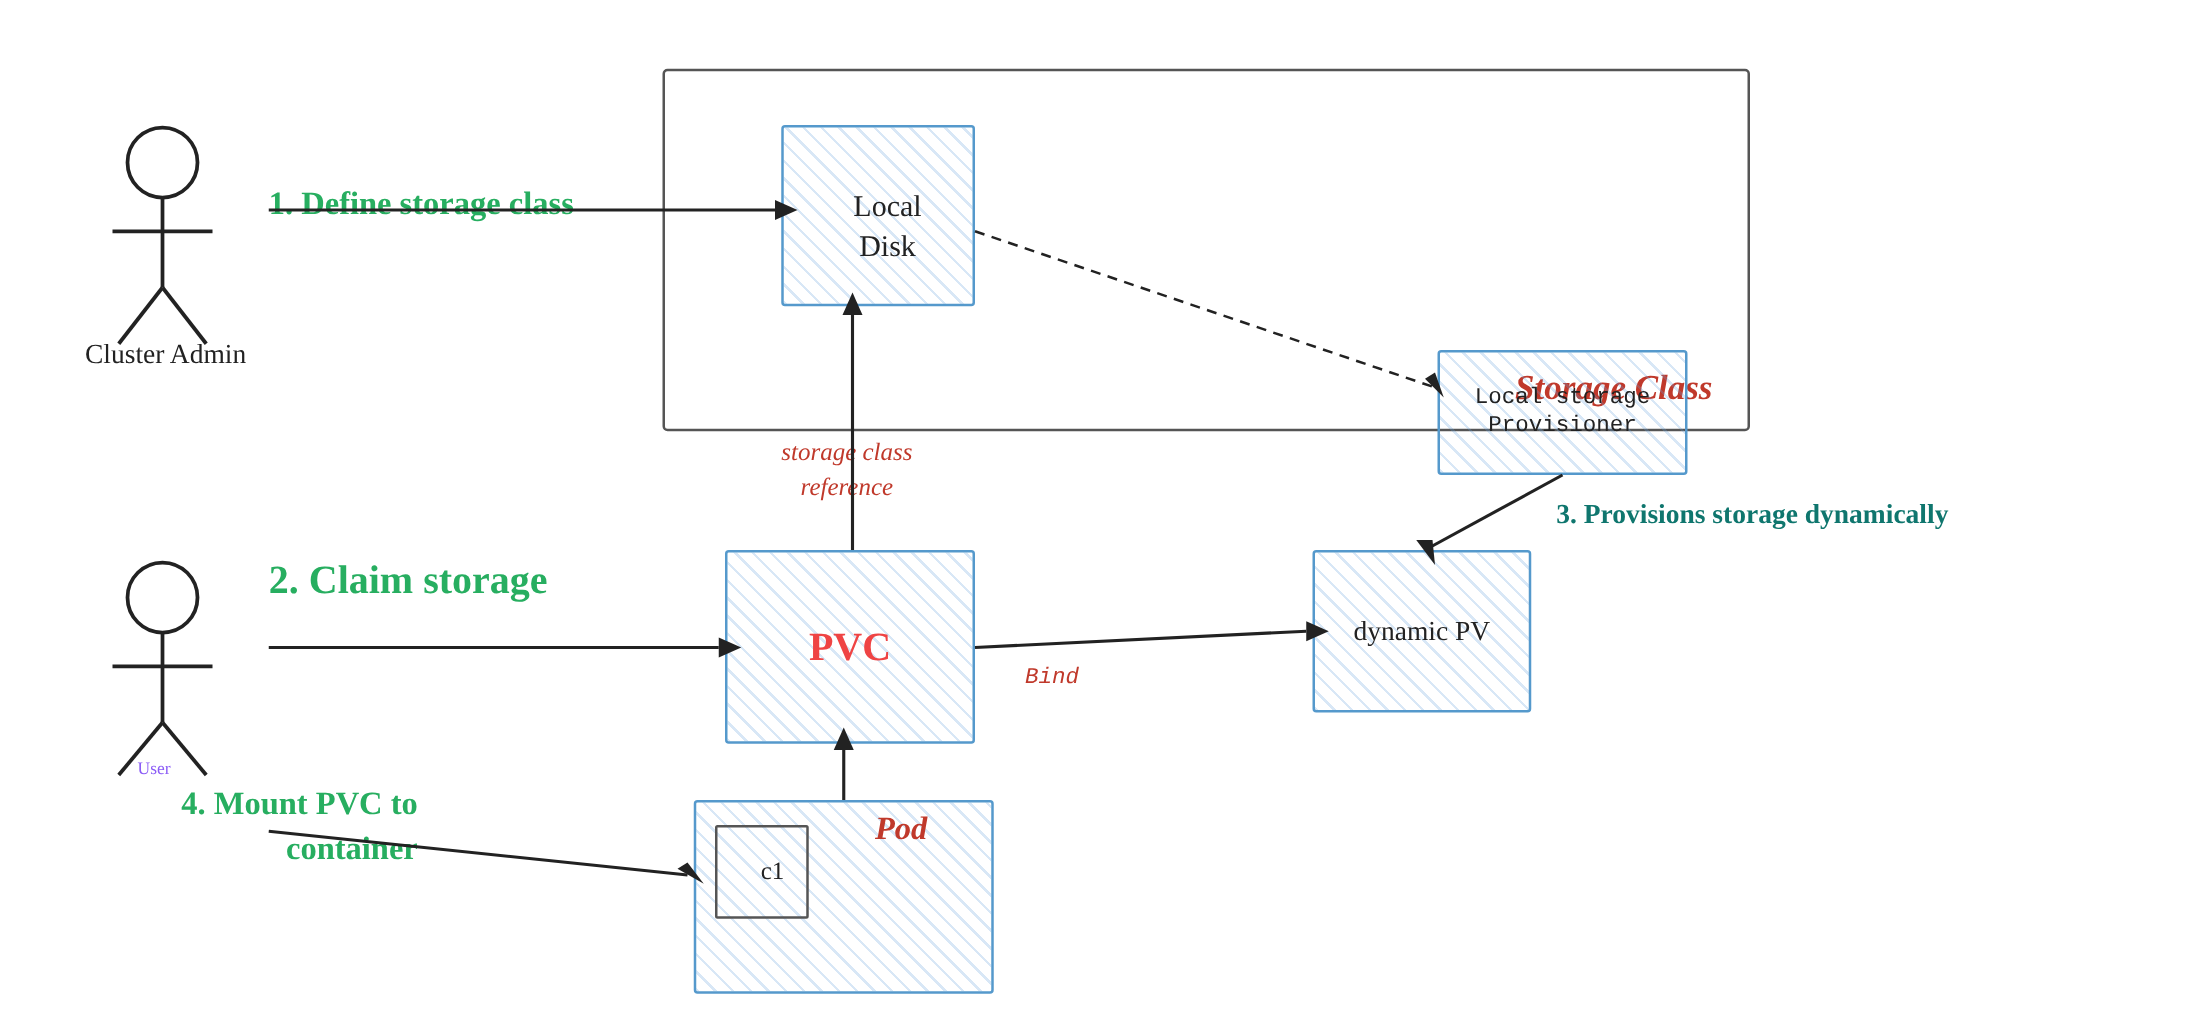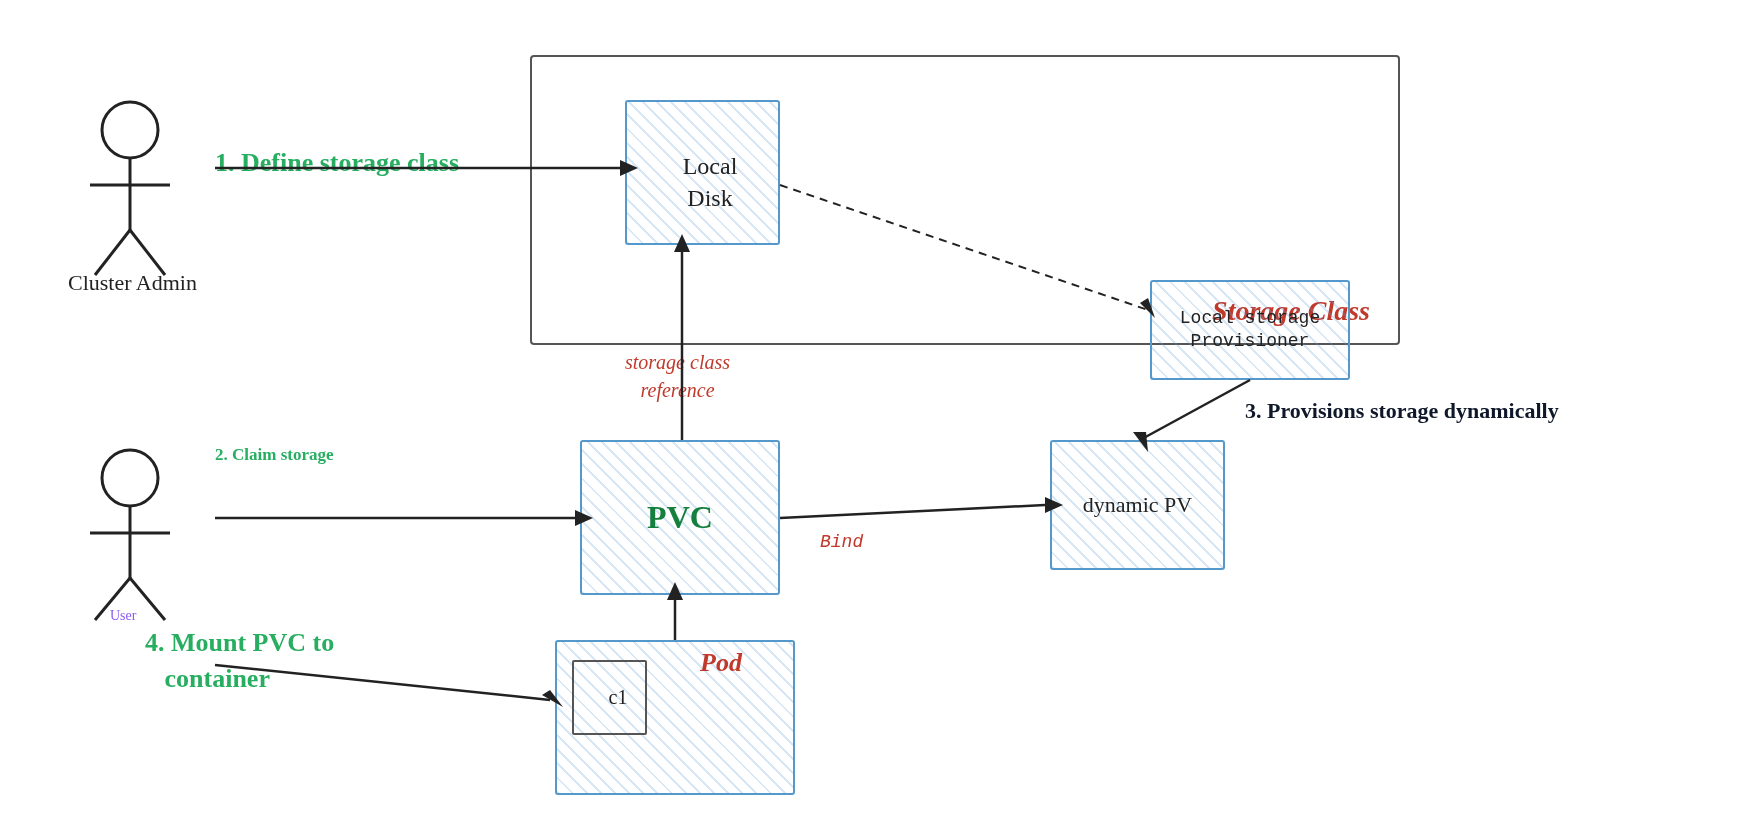--- a/index.html
+++ b/index.html
@@ -123,21 +123,21 @@
       top: 440px;
       left: 580px;
       width: 200px;
       height: 155px;
       display: flex;
       align-items: center;
       justify-content: center;
       text-align: center;
       font-size: 32px;
       font-family: 'Segoe UI', cursive;
-      color: #15803d;
+      color: #ef4444;
       font-weight: bold;
     }
 
     
     .dynamic-pv-box {
       top: 440px;
       left: 1050px;
       width: 175px;
       height: 130px;
       border-radius: 3px;
@@ -224,43 +224,44 @@
       color: #27ae60;
       font-family: 'Segoe UI', cursive;
       font-weight: 600;
       text-align: right;
     }
 
     .label-claim {
       position: absolute;
       top: 445px;
       left: 215px;
-      font-size: 17px;
+      font-size: 32px;
       color: #27ae60;
       font-family: 'Segoe UI', cursive;
       font-weight: 600;
     }
 
     .label-mount {
       position: absolute;
       top: 625px;
       left: 145px;
       font-size: 26px;
       color: #27ae60;
       font-family: 'Segoe UI', cursive;
       font-weight: 600;
       line-height: 1.4;
+      text-align: right;
     }
 
     .label-provisions {
       position: absolute;
       top: 398px;
       left: 1245px;
       font-size: 22px;
-      color: #0f172a;
+      color: #0f766e;
       font-family: 'Segoe UI', cursive;
       font-weight: 600;
     }
 
     .label-storage-ref {
       position: absolute;
       top: 348px;
       left: 625px;
       font-size: 20px;
       color: #c0392b;

